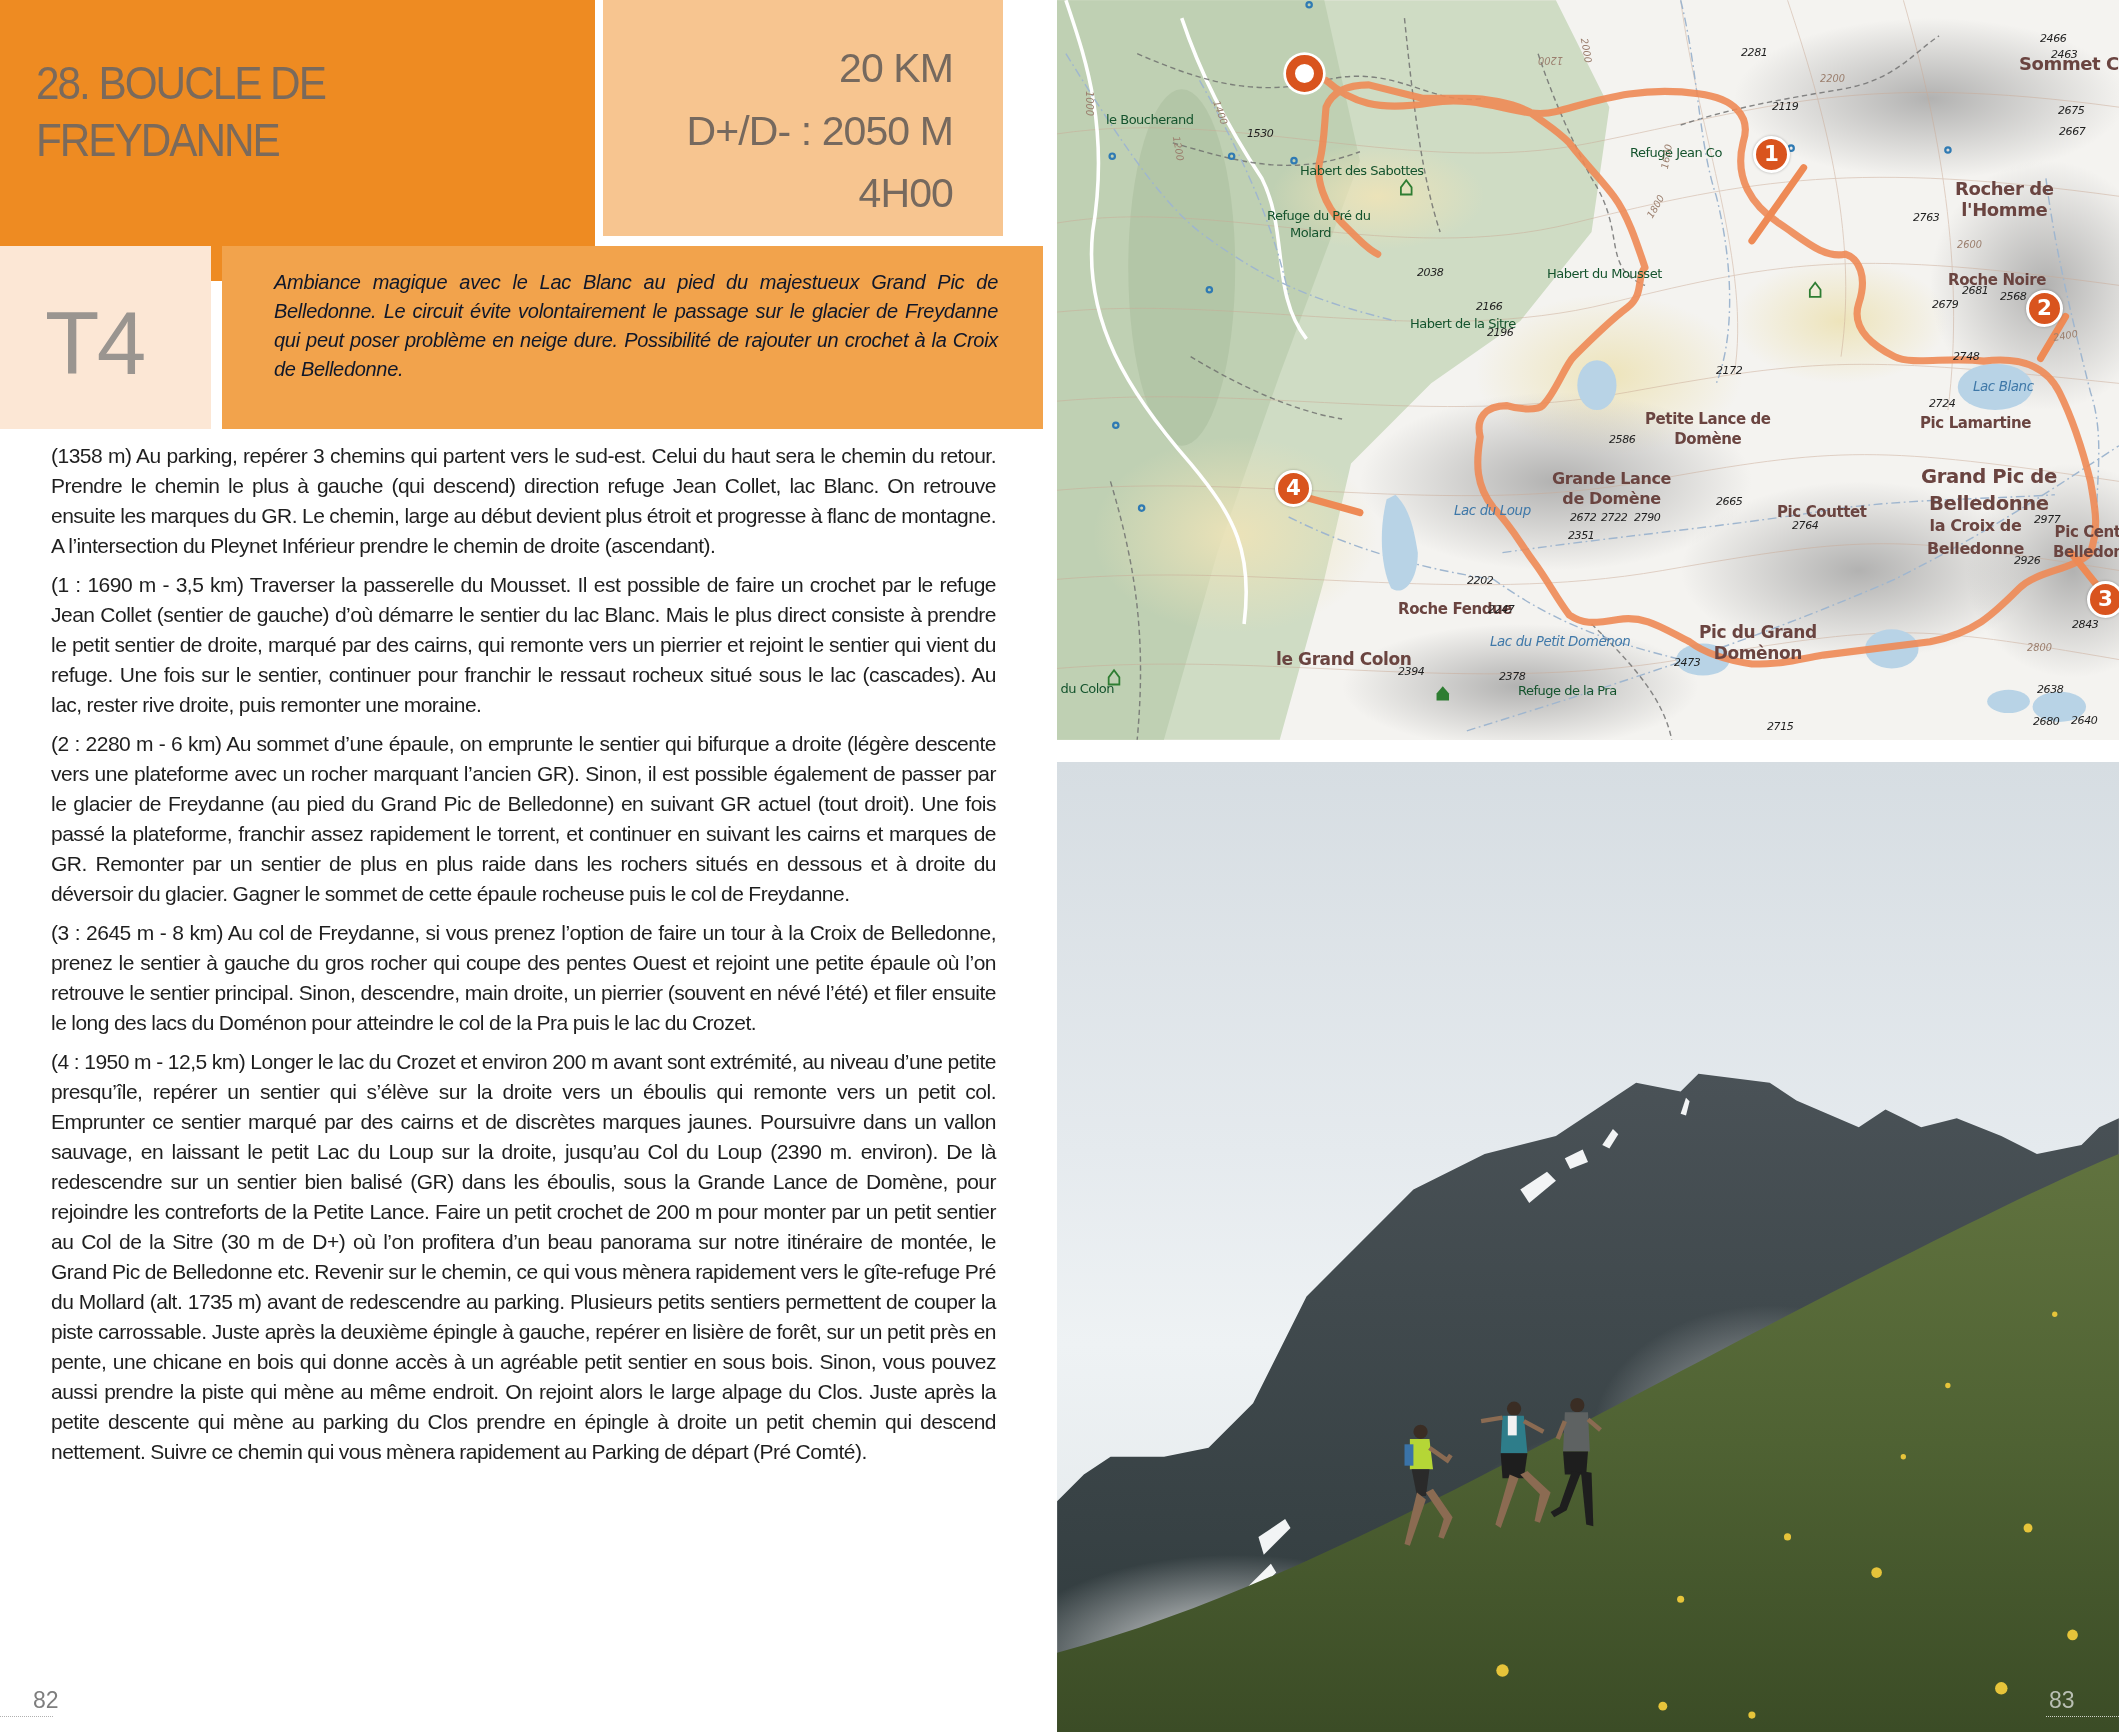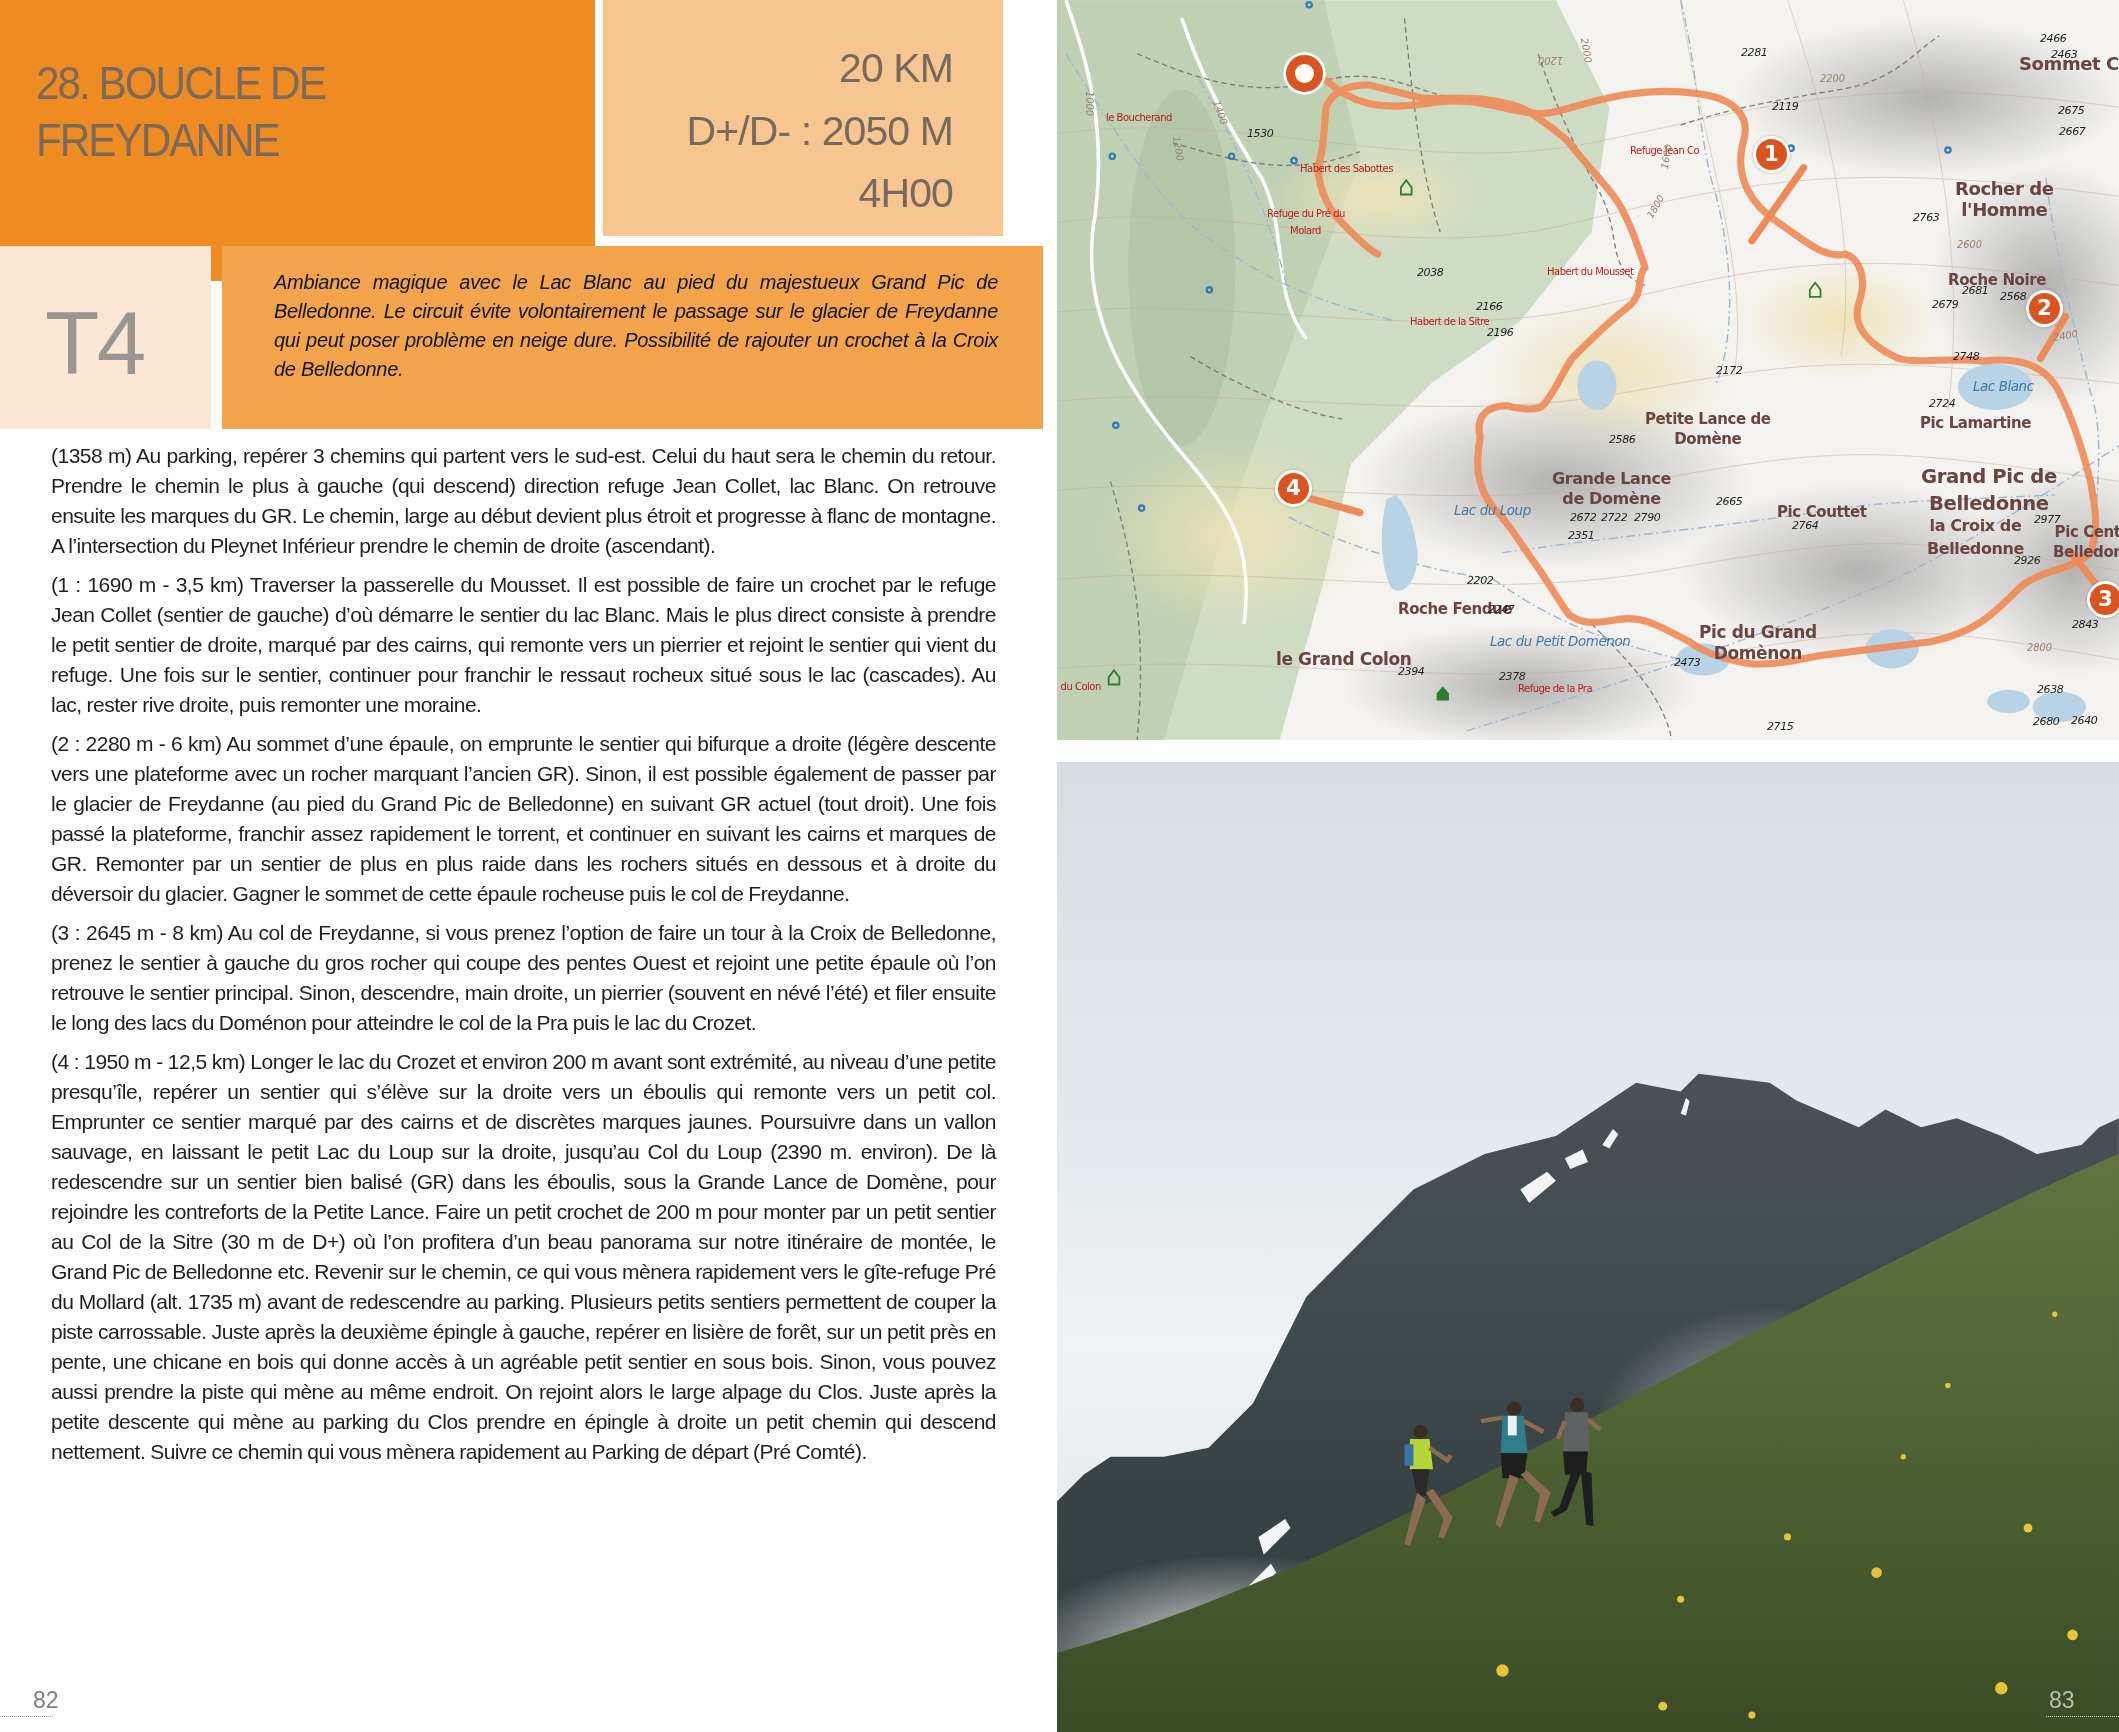--- a/index.html
+++ b/index.html
@@ -26,21 +26,21 @@
   #page-left { left: 33px; top: 1687px; }
   #page-right { left: 2049px; top: 1687px; color: #b9bfb3; }
   .dots { position: absolute; height: 0; border-top: 1.8px dotted #b0b0b0; }
   #dots-left { left: 0; top: 1716px; width: 53px; }
   #dots-right { left: 2046px; top: 1716px; width: 73px; border-top-color: #cfd3c9; }
 
   
   #map { position: absolute; left: 1057px; top: 0; width: 1062px; height: 740px; overflow: hidden; background: #f4f3f0; }
   #map svg { position: absolute; left: 0; top: 0; }
   .map-label { position: absolute; font-family: "DejaVu Sans", sans-serif; white-space: nowrap; }
-  .lbl-place { font-size: 10px; color: #b91c1c; letter-spacing: -0.5px; }
+  .lbl-place { font-size: 13px; color: #14532d; letter-spacing: -0.5px; }
   .lbl-peak { font-size: 18px; font-weight: bold; color: #6a4440; letter-spacing: -0.4px; text-align: center; line-height: 21.4px; }
   .lbl-alt { font-size: 11px; font-style: italic; color: #1e1e1e; letter-spacing: -0.4px; }
   .lbl-lake { font-size: 13.4px; font-style: italic; color: #3f78a8; letter-spacing: -0.4px; }
   .lbl-contour { font-size: 9.8px; font-style: italic; color: #9b7f6e; }
   .marker { position: absolute; width: 37px; height: 37px; border-radius: 50%; background: #D9541E; border: 3.6px solid #ffffff; color: #fff; font-family: "DejaVu Sans", sans-serif; font-weight: bold; font-size: 21.4px; line-height: 30px; text-align: center; box-shadow: 0 0 2.7px rgba(0,0,0,0.3); }
   .start-marker { position: absolute; width: 37px; height: 37px; border-radius: 50%; background: #ffffff; border: 9px solid #D9541E; box-shadow: 0 0 0 2.7px #ffffff; }
 
   
   #photo { position: absolute; left: 1057px; top: 762px; width: 1062px; height: 970px; overflow: hidden;
     background: linear-gradient(180deg, #d6dde2 0%, #e5eaee 40%, #eef2f4 60%, #dfe5e8 100%); }

